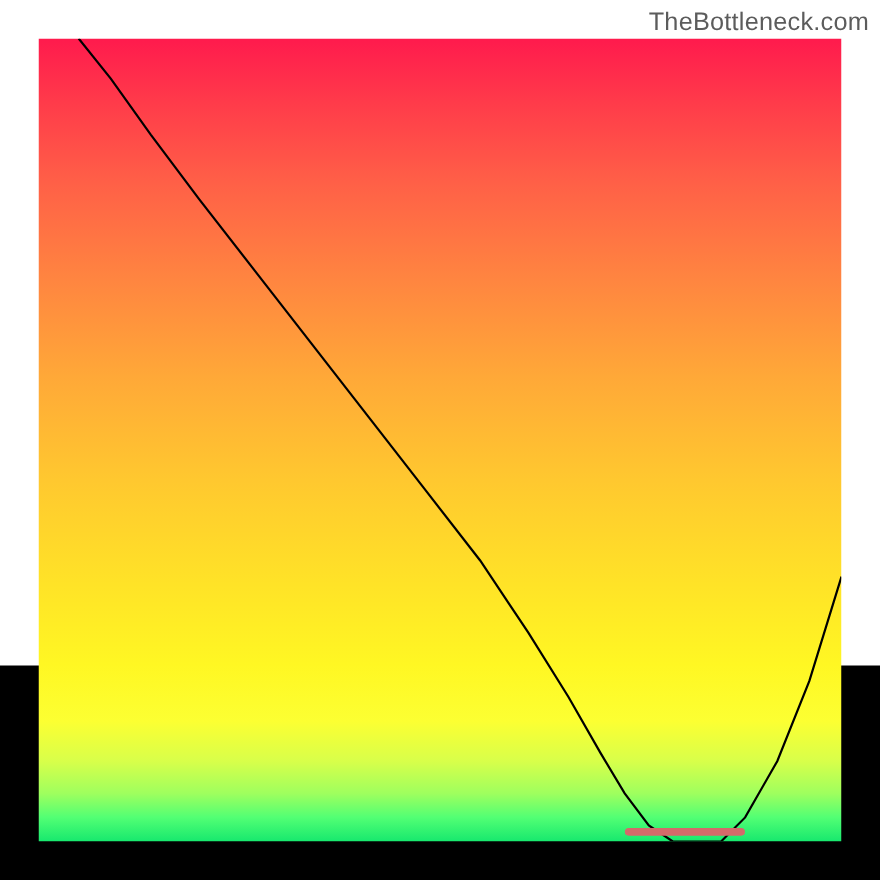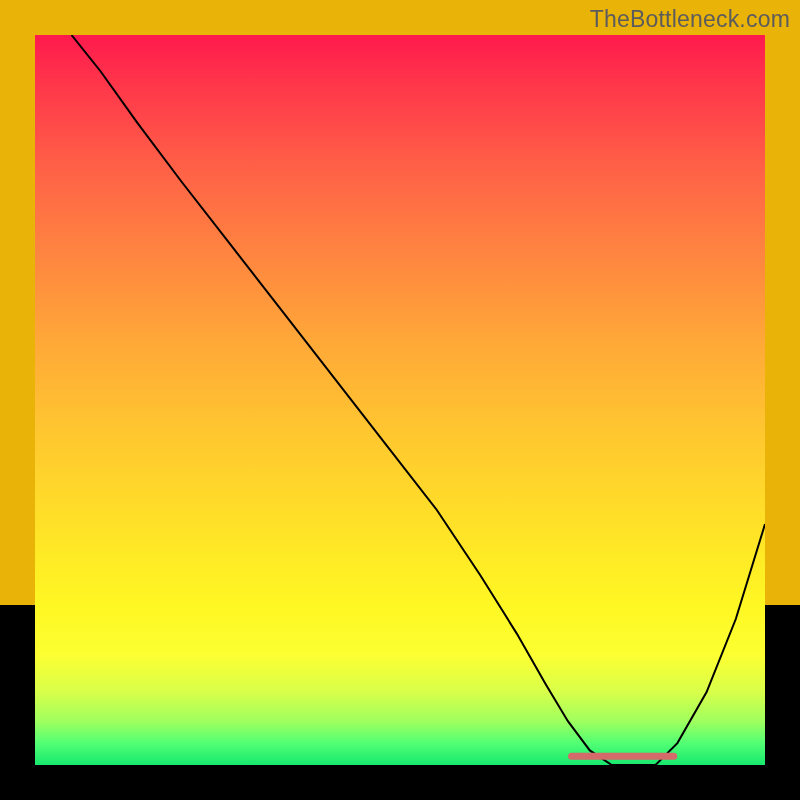--- a/index.html
+++ b/index.html
@@ -8,21 +8,21 @@
     width: 800px;
     height: 800px;
     background: #000;
     font-family: Arial, Helvetica, sans-serif;
     overflow: hidden;
   }
   .frame {
     position: relative;
     width: 800px;
     height: 605px;
-    background: #eab308;
+    background: #ffffff;
   }
   .watermark {
     position: absolute;
     top: 6px;
     right: 10px;
     color: #5c5c5c;
     font-size: 23px;
     font-weight: 500;
     letter-spacing: 0.2px;
     z-index: 5;

